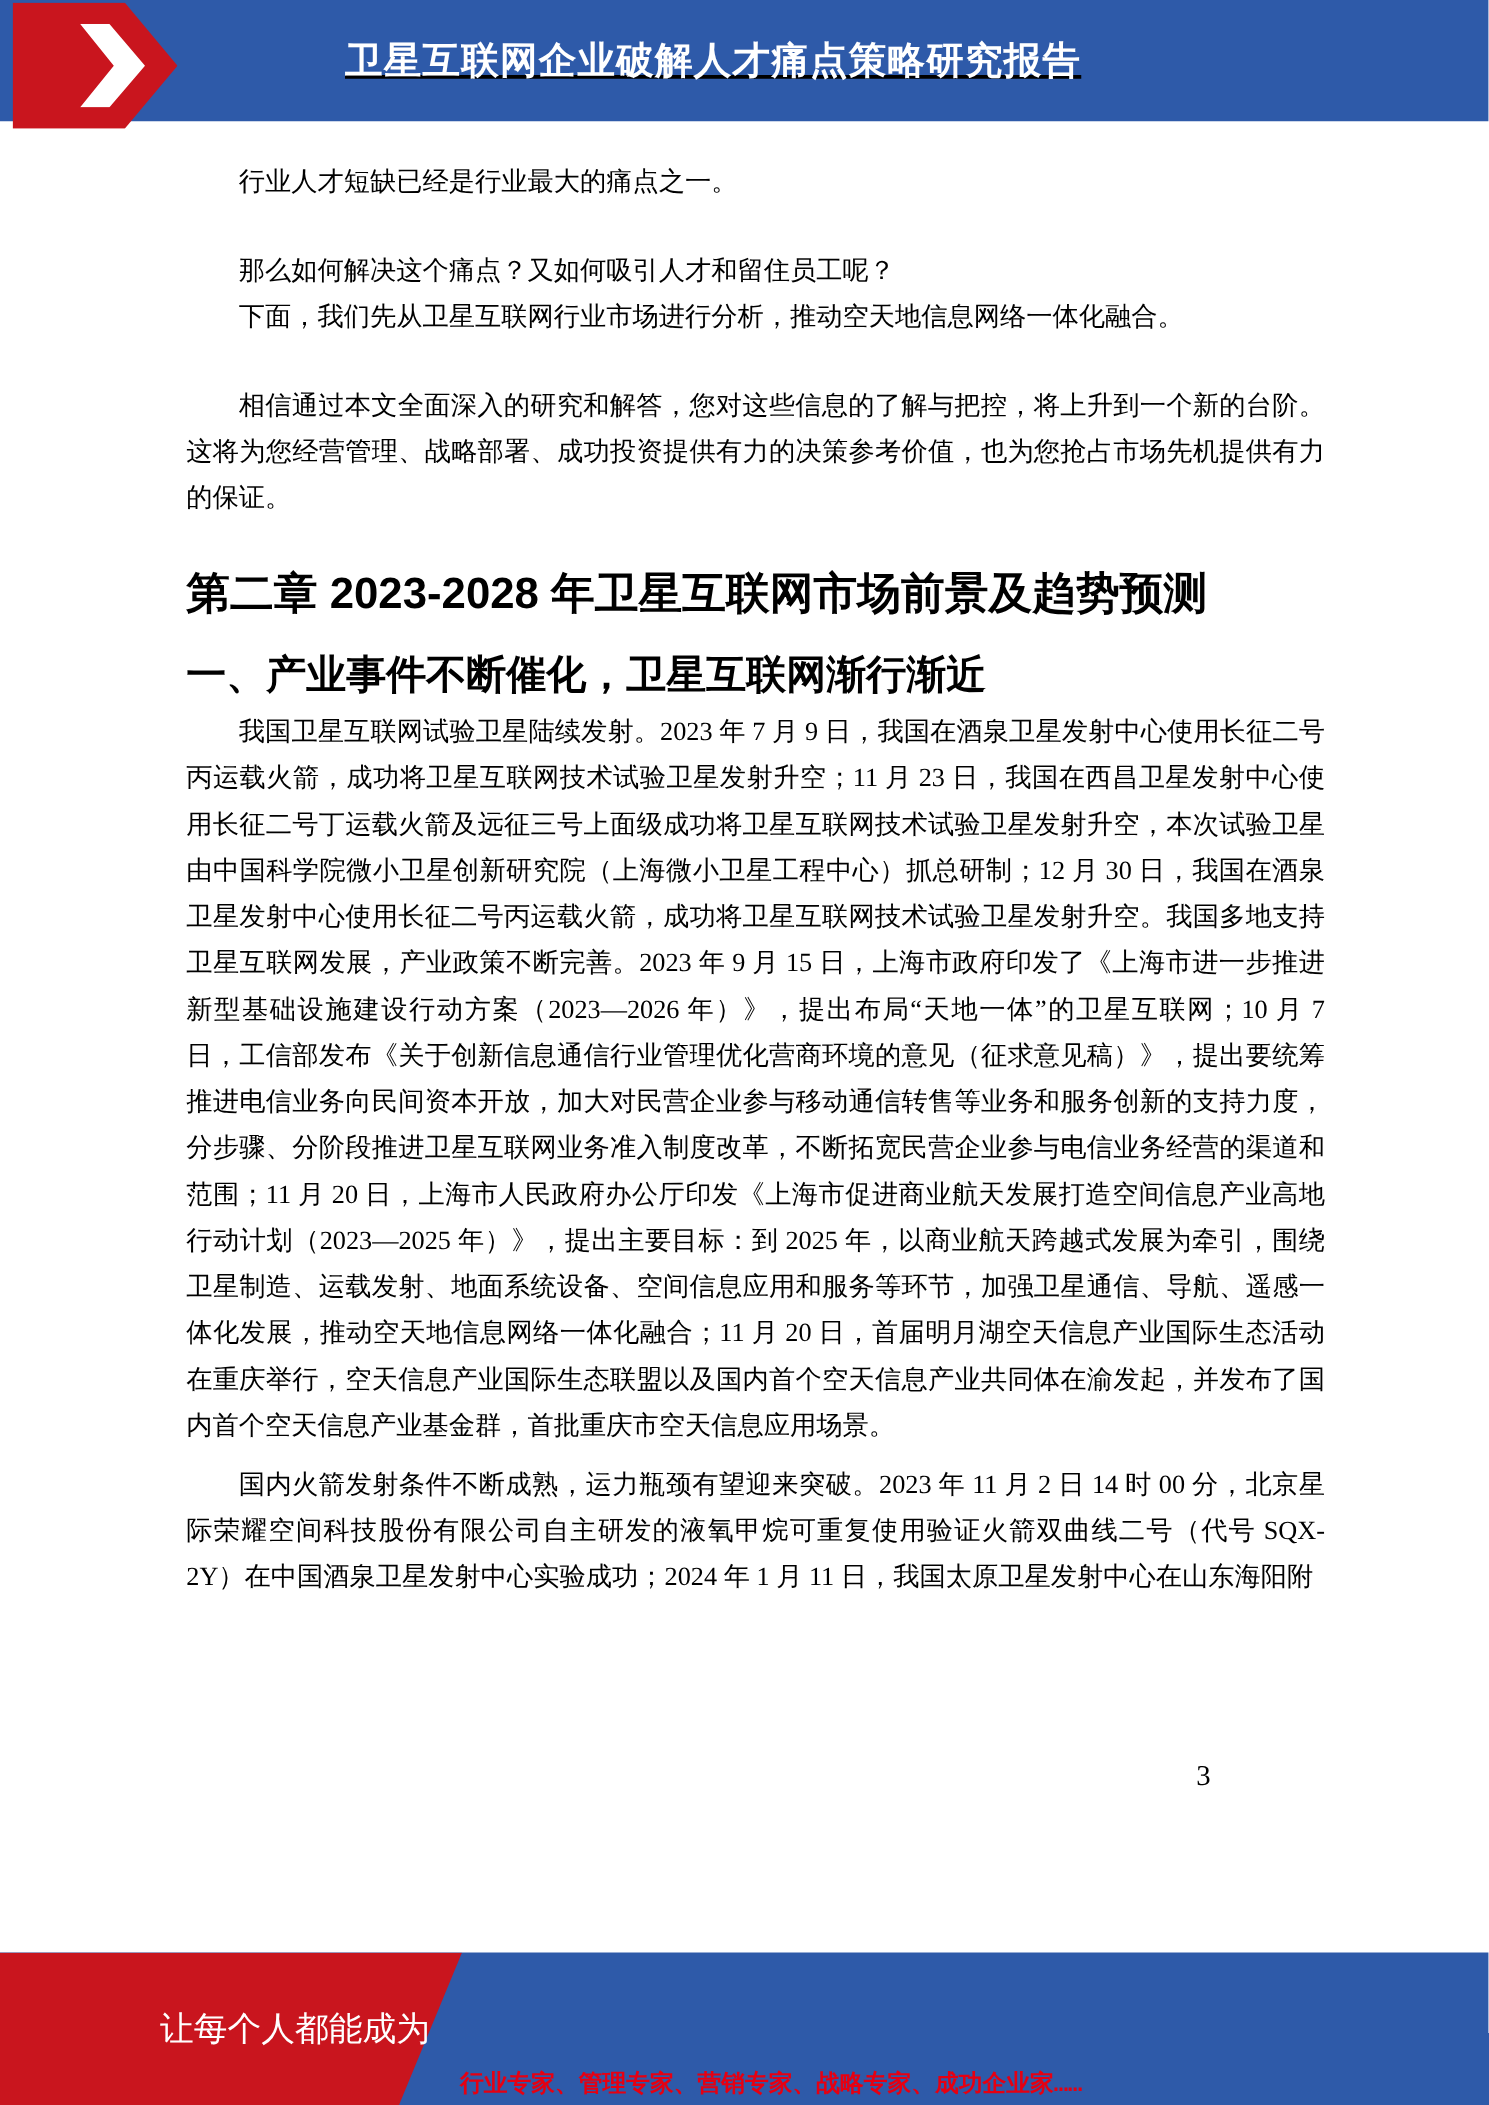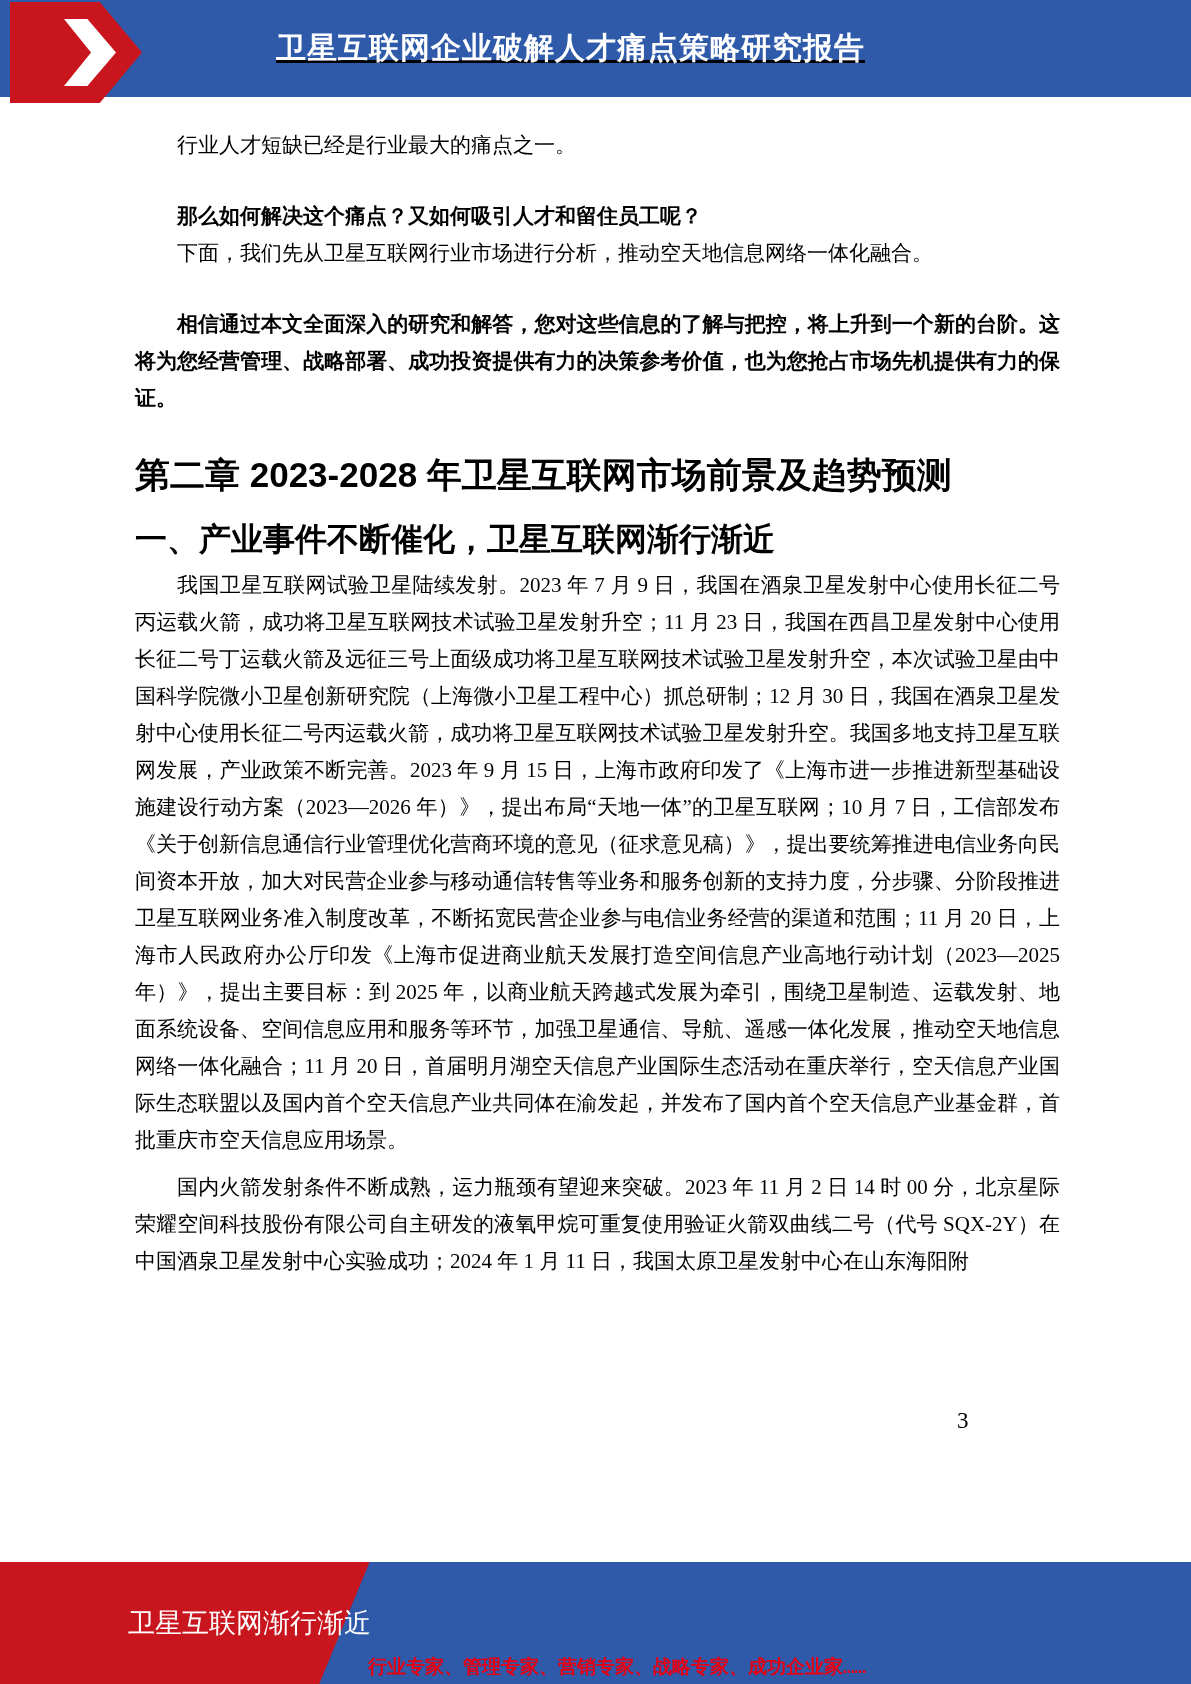--- a/index.html
+++ b/index.html
@@ -48,32 +48,32 @@
     left: 54px; top: 17px;
     width: 52px; height: 67px;
     background: #ffffff;
     clip-path: polygon(0 0, 45% 0, 100% 50%, 45% 100%, 0 100%, 52% 50%);
   }
 
   
   .content {
     position: absolute;
     top: 97px;
-    left: 135px;
+    left: 149px;
     right: 131px;
   }
   .body-text {
     margin: 0;
     font-size: 21px;
     line-height: 37px;
     text-align: justify;
     text-indent: 2em;
   }
   .mt-first { margin-top: 30px; }
-  .gap { margin-top: 34px; font-weight: bold; }
+  .gap { margin-top: 34px; }
   .para-gap { margin-top: 10px; }
 
   .chapter {
     margin: 36px 0 0 0;
     font-family: "Liberation Sans", "DejaVu Sans", sans-serif;
     font-weight: bold;
     font-size: 35px;
     line-height: 44px;
     color: #000000;
   }
@@ -157,17 +157,17 @@
     <h3 class="subsection">一、产业事件不断催化，卫星互联网渐行渐近</h3>
 
     <p class="body-text para-gap">我国卫星互联网试验卫星陆续发射。2023 年 7 月 9 日，我国在酒泉卫星发射中心使用长征二号丙运载火箭，成功将卫星互联网技术试验卫星发射升空；11 月 23 日，我国在西昌卫星发射中心使用长征二号丁运载火箭及远征三号上面级成功将卫星互联网技术试验卫星发射升空，本次试验卫星由中国科学院微小卫星创新研究院（上海微小卫星工程中心）抓总研制；12 月 30 日，我国在酒泉卫星发射中心使用长征二号丙运载火箭，成功将卫星互联网技术试验卫星发射升空。我国多地支持卫星互联网发展，产业政策不断完善。2023 年 9 月 15 日，上海市政府印发了《上海市进一步推进新型基础设施建设行动方案（2023—2026 年）》，提出布局“天地一体”的卫星互联网；10 月 7 日，工信部发布《关于创新信息通信行业管理优化营商环境的意见（征求意见稿）》，提出要统筹推进电信业务向民间资本开放，加大对民营企业参与移动通信转售等业务和服务创新的支持力度，分步骤、分阶段推进卫星互联网业务准入制度改革，不断拓宽民营企业参与电信业务经营的渠道和范围；11 月 20 日，上海市人民政府办公厅印发《上海市促进商业航天发展打造空间信息产业高地行动计划（2023—2025 年）》，提出主要目标：到 2025 年，以商业航天跨越式发展为牵引，围绕卫星制造、运载发射、地面系统设备、空间信息应用和服务等环节，加强卫星通信、导航、遥感一体化发展，推动空天地信息网络一体化融合；11 月 20 日，首届明月湖空天信息产业国际生态活动在重庆举行，空天信息产业国际生态联盟以及国内首个空天信息产业共同体在渝发起，并发布了国内首个空天信息产业基金群，首批重庆市空天信息应用场景。</p>
     <p class="body-text para-gap">国内火箭发射条件不断成熟，运力瓶颈有望迎来突破。2023 年 11 月 2 日 14 时 00 分，北京星际荣耀空间科技股份有限公司自主研发的液氧甲烷可重复使用验证火箭双曲线二号（代号 SQX-2Y）在中国酒泉卫星发射中心实验成功；2024 年 1 月 11 日，我国太原卫星发射中心在山东海阳附</p>
   </div>
 
   <div class="page-number">3</div>
 
   <footer class="footer">
     <div class="footer-red"></div>
-    <div class="footer-left">卫星互联网渐行渐近</div>
+    <div class="footer-left">让每个人都能成为</div>
     <div class="footer-right">行业专家、管理专家、营销专家、战略专家、成功企业家……</div>
   </footer>
 
 </div>
 
 </body></html>

